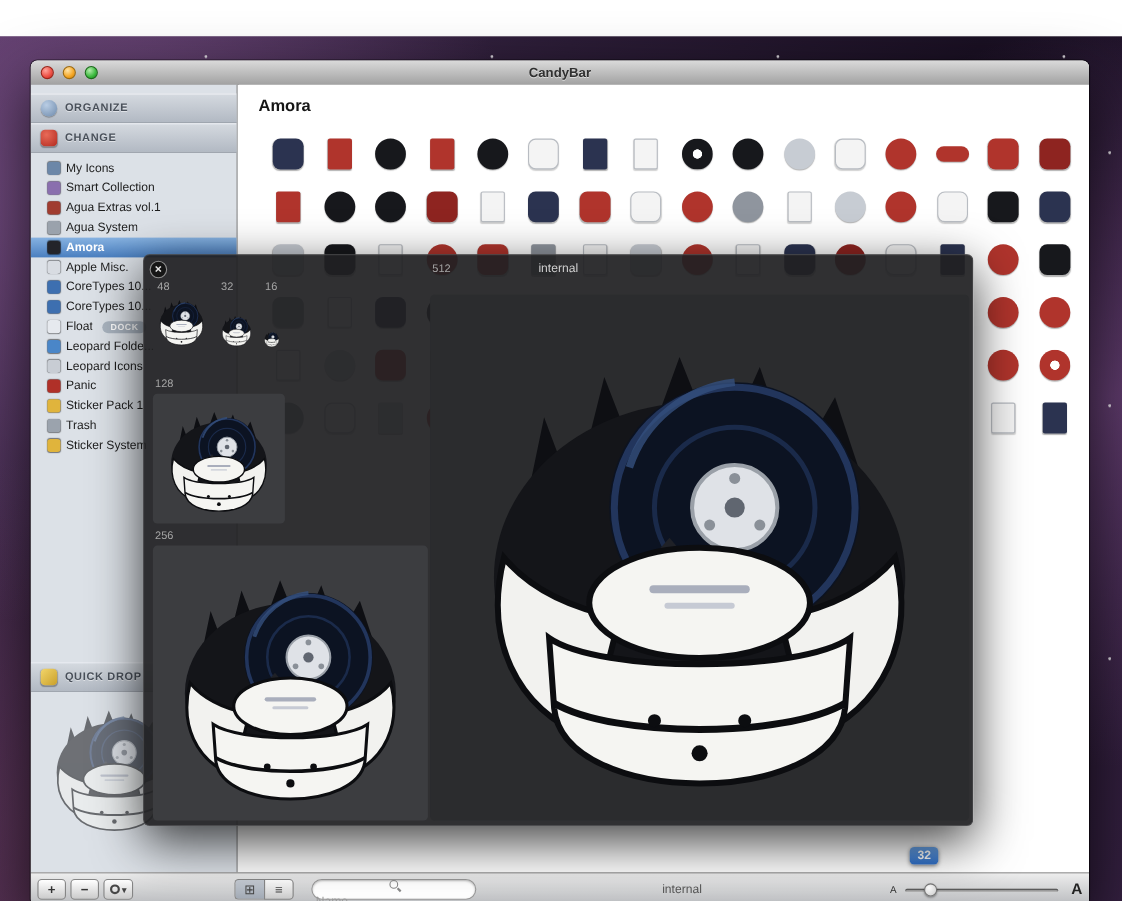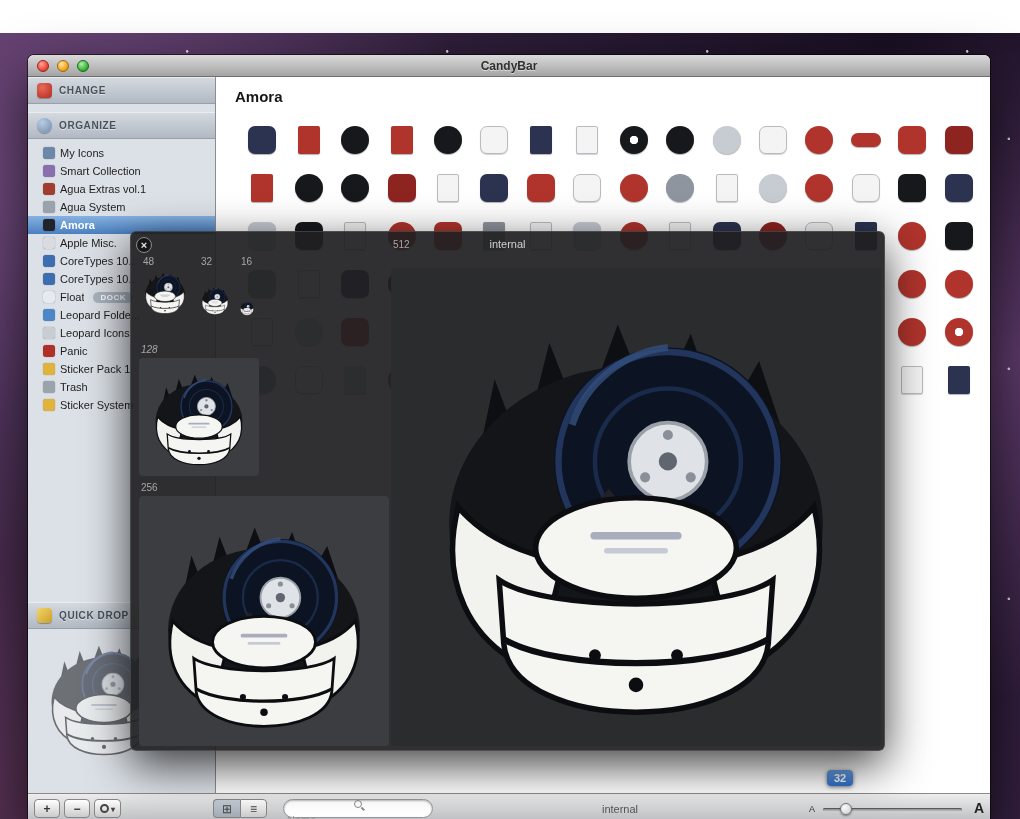--- a/index.html
+++ b/index.html
@@ -122,21 +122,21 @@
   .ov-close {
     position:absolute; left:5px; top:5px; width:16px; height:16px; border-radius:50%;
     background:#161616; border:1px solid #8d8d8d; color:#e6e6e6;
     font:bold 11px/13px "Liberation Sans", sans-serif; text-align:center; padding:0; cursor:default;
   }
   .ov-title { position:absolute; top:6px; left:0; right:0; text-align:center; color:#cfcfcf; font-size:11px; }
   .ov-label { position:absolute; color:#a6a6a6; }
   .l48  { left:12px;  top:24px; }
   .l32  { left:70px;  top:24px; }
   .l16  { left:110px; top:24px; }
-  .l128 { left:10px;  top:112px;font-style:italic; }
+  .l128 { left:10px;  top:112px; }
   .l256 { left:10px;  top:250px; }
   .l512 { left:262px; top:7px; }
   .pv48 { position:absolute; left:10px;  top:36px; width:48px; height:48px; }
   .pv32 { position:absolute; left:68px;  top:52px; width:32px; height:32px; }
   .pv16 { position:absolute; left:108px; top:68px; width:16px; height:16px; }
   .box128 { position:absolute; left:8px;   top:126px; width:120px; height:118px; background:#3c3d40; border-radius:4px;
             display:flex; align-items:center; justify-content:center; }
   .box256 { position:absolute; left:8px;   top:264px; width:250px; height:250px; background:#3c3d40; border-radius:4px;
             display:flex; align-items:center; justify-content:center; }
   .box512 { position:absolute; left:260px; top:36px;  width:490px; height:478px; background:#2b2c2e; border-radius:4px;
@@ -232,27 +232,27 @@
     <div class="titlebar">
       <div class="traffic">
         <span class="tl red"></span>
         <span class="tl yellow"></span>
         <span class="tl green"></span>
       </div>
       <div class="wtitle">CandyBar</div>
     </div>
 
     <aside class="sidebar">
+      <div class="sb-header organize">
+        <span class="sb-h-icon organize"></span>
+        <span>ORGANIZE</span>
+      </div>
       <div class="sb-header">
         <span class="sb-h-icon change"></span>
         <span>CHANGE</span>
-      </div>
-      <div class="sb-header organize">
-        <span class="sb-h-icon organize"></span>
-        <span>ORGANIZE</span>
       </div>
       <ul class="source-list" id="source-list">
           <li class="src-item">
             <span class="src-icon" style="background: rgb(108, 135, 168);"></span>
             <span class="src-label">My Icons</span>
           </li>
           <li class="src-item">
             <span class="src-icon" style="background: rgb(138, 111, 174);"></span>
             <span class="src-label">Smart Collection</span>
           </li>

